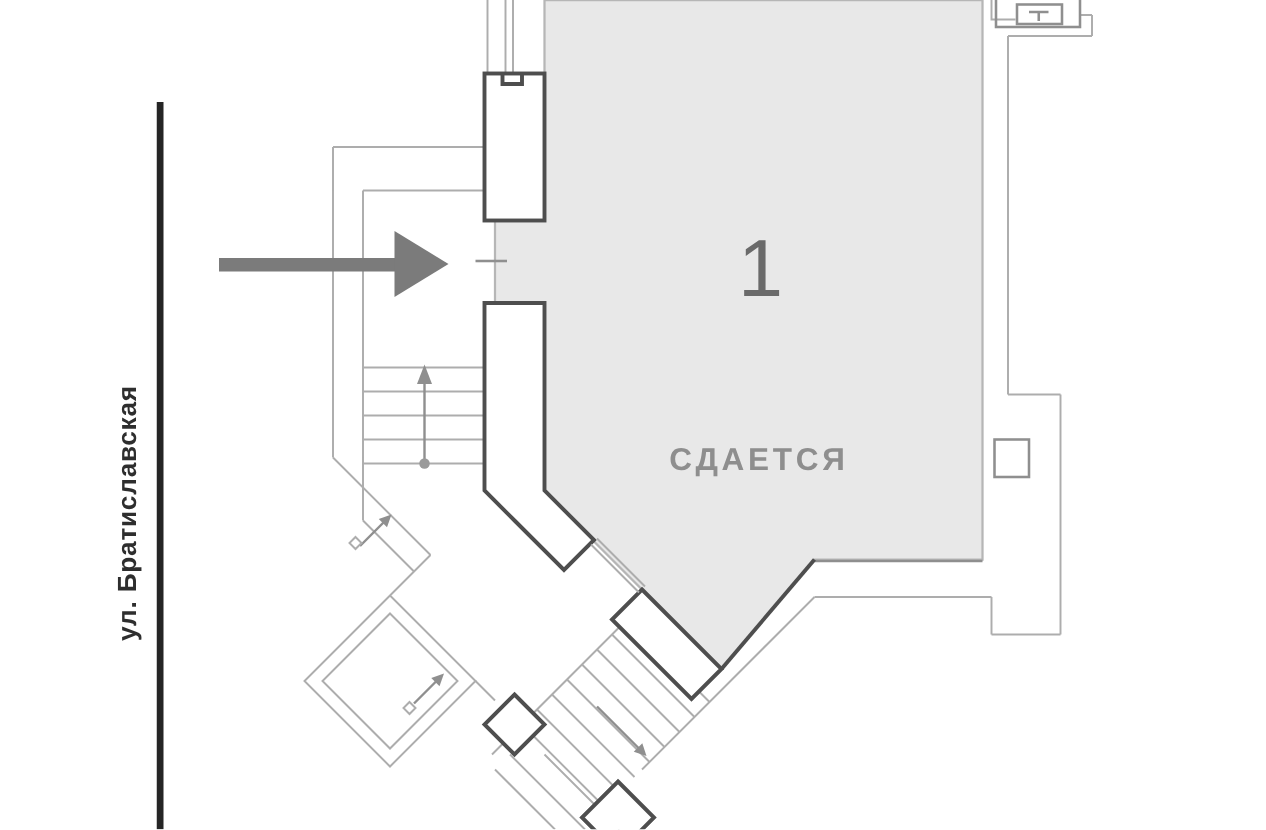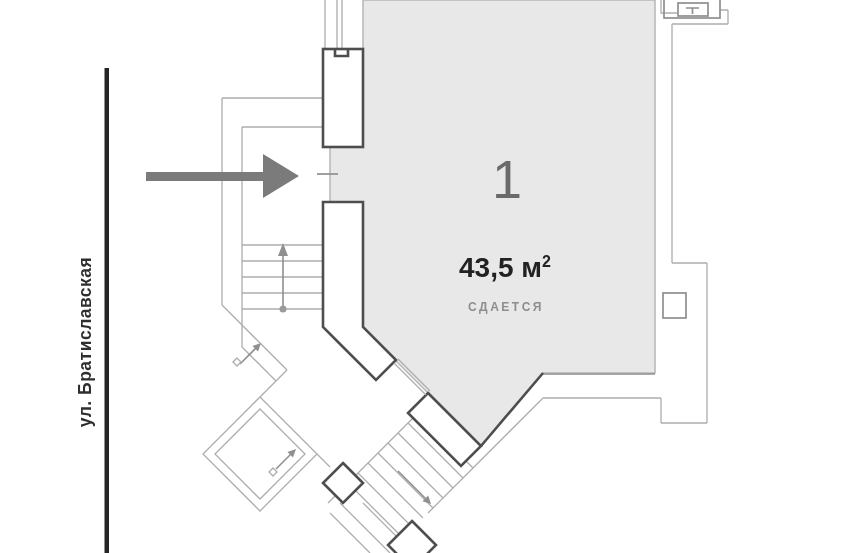--- a/index.html
+++ b/index.html
@@ -28,21 +28,21 @@
     position:absolute;left:507px;top:179px;transform:translate(-50%,-50%);
     font-size:54px;color:var(--unit_number_color);font-weight:400;
   }
   .unit-area{
     position:absolute;left:505px;top:268px;transform:translate(-50%,-50%);
     font-size:28px;font-weight:bold;color:var(--area_text_color);white-space:nowrap;
   }
   .unit-area sup{font-size:16px;vertical-align:super;line-height:0;}
   .unit-status{
     position:absolute;left:506px;top:307px;transform:translate(-50%,-50%);
-    font-size:12px;font-weight:bold;color:var(--status_color);letter-spacing:2.5px;white-space:nowrap;
+    font-size:21px;font-weight:bold;color:var(--status_color);letter-spacing:2.5px;white-space:nowrap;
   }
 </style>
 </head>
 <body>
 
 <div class="canvas">
 
   <svg class="plan-svg" width="844" height="553" viewBox="0 0 844 553">
 
     <g>
@@ -126,17 +126,16 @@
       <polygon class="arrowfill" points="263,154 299,176 263,198"></polygon>
     </g>
 
     <rect class="street" x="104.5" y="68" width="4.5" height="485"></rect>
   </svg>
 
   <div class="street-label">ул. Братиславская</div>
 
   <div class="unit-number">1</div>
 
-  <div class="unit-area"><span>43,5 м</span><sup>2</sup></div>
 
   <div class="unit-status">СДАЕТСЯ</div>
 
 </div>
 
 </body></html>

